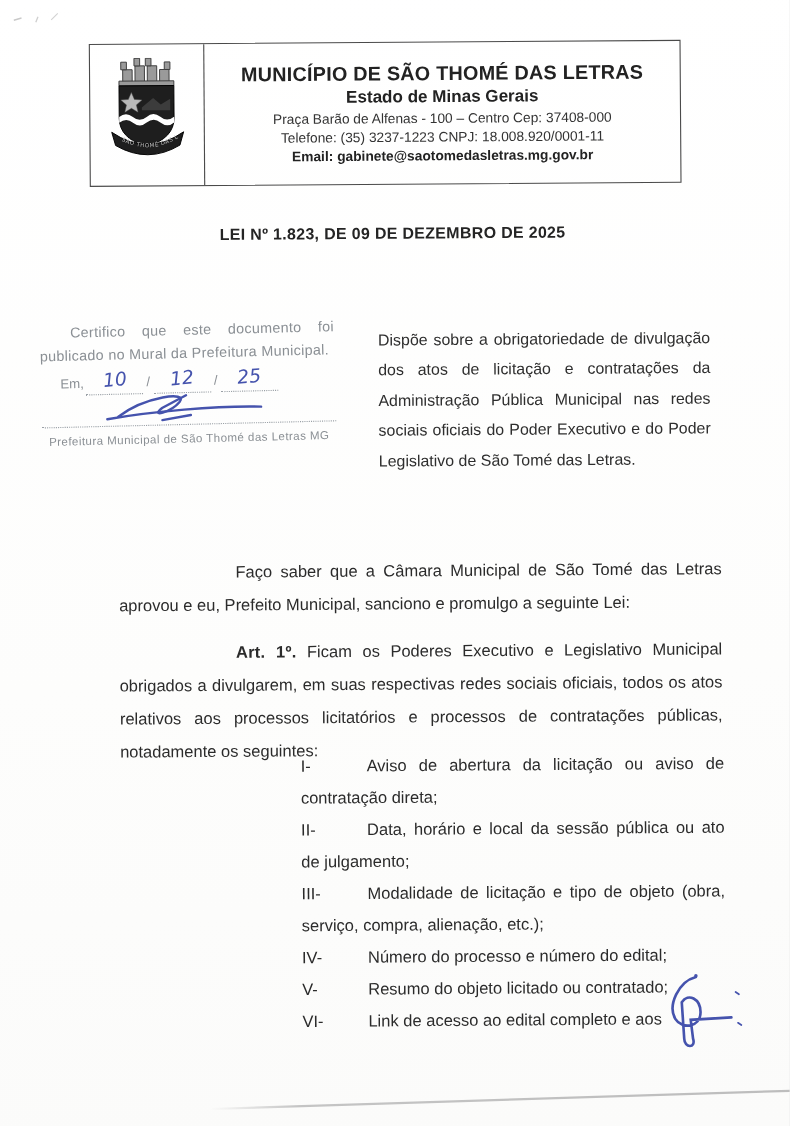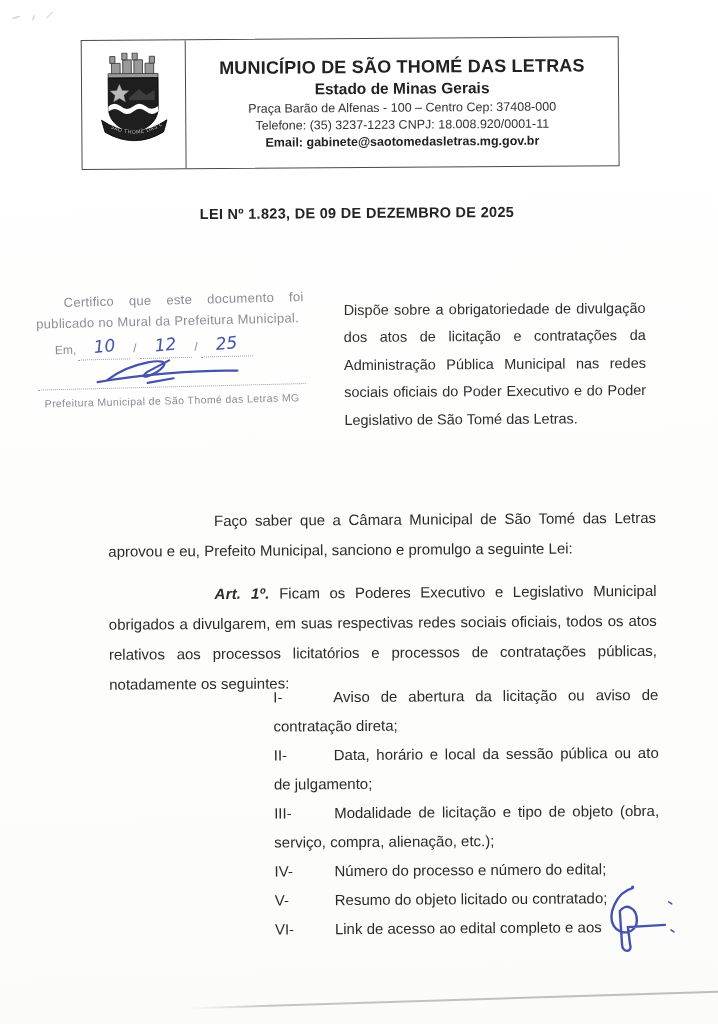--- a/index.html
+++ b/index.html
@@ -74,21 +74,21 @@
   .preamble {
     position:absolute; left:108px; top:505px; width:548px;
     font-size:15px; line-height:30px; text-align:justify;
     text-indent:106px;
   }
   .article {
     position:absolute; left:108px; top:578px; width:548px;
     font-size:15px; line-height:30px; text-align:justify;
     text-indent:106px;
   }
-  .article b { letter-spacing:.2px;font-style:italic; }
+  .article b { letter-spacing:.2px; }
   .law-list {
     position:absolute; left:272px; top:682px; width:385px;
     font-size:15px; line-height:29px; text-align:justify;
   }
   .list-item { margin-bottom:0; }
   .numeral { display:inline-block; width:60px; }
 
   
   .rubric { position:absolute; left:596px; top:882px; }
   .pencil-marks { position:absolute; left:12px; top:6px; }

